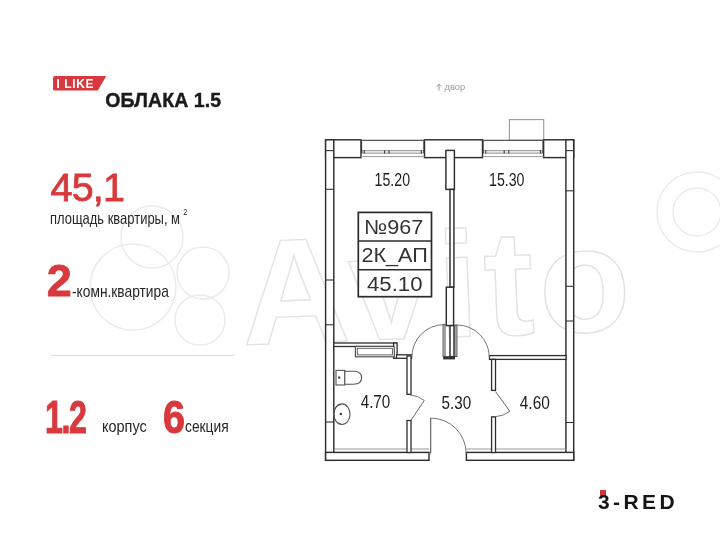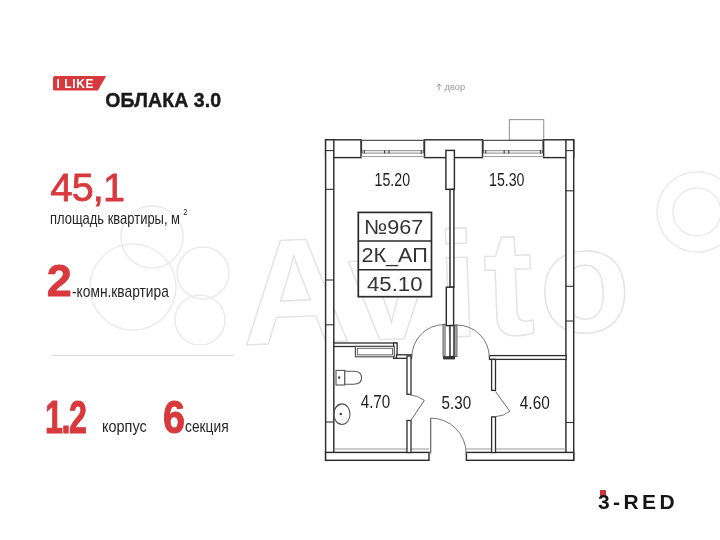--- a/index.html
+++ b/index.html
@@ -23,21 +23,21 @@
   <g font-family="Liberation Sans, sans-serif" font-weight="bold" fill="none" stroke="#e3e3e3" stroke-width="1.4">
     <text x="243" y="345" font-size="150" transform="rotate(-2.2 243 345)" letter-spacing="5">Avito</text>
   </g>
 </svg>
 
 <div class="abs" style="left:52.5px;top:75.5px;width:54px;height:15px;background:#d8393c;
      clip-path:polygon(0 0,100% 0,84% 100%,0 100%);border-radius:2px;">
   <div style="color:#fff;font-weight:bold;font-size:12px;letter-spacing:0.6px;padding:1.5px 0 0 4px;">I LIKE</div>
 </div>
 
-<div class="abs" style="left:105.3px;top:89.4px;font-size:19.5px;font-weight:bold;color:#1a1a1a;letter-spacing:0.1px;-webkit-text-stroke:0.4px #1a1a1a;">ОБЛАКА 3.0</div>
+<div class="abs" style="left:105.3px;top:89.4px;font-size:19.5px;font-weight:bold;color:#1a1a1a;letter-spacing:0.1px;-webkit-text-stroke:0.4px #1a1a1a;">ОБЛАКА 1.5</div>
 
 <div class="abs red" style="left:50.5px;top:165px;font-size:39.5px;font-weight:normal;letter-spacing:-0.8px;-webkit-text-stroke:0.8px #d8393c;">45,1</div>
 
 <div class="abs" style="left:49.5px;top:207.6px;font-size:16.5px;color:#262626;transform:scaleX(0.785);transform-origin:0 0;white-space:nowrap;">площадь квартиры, <span style="letter-spacing:3px">м</span><sup style="font-size:9.5px;position:relative;top:-1.5px;left:1px;">2</sup></div>
 
 <div class="abs red" style="left:46.8px;top:254.5px;font-size:45px;font-weight:bold;-webkit-text-stroke:0.8px #d8393c;">2</div>
 
 <div class="abs" style="left:71.5px;top:281.5px;font-size:17px;color:#262626;transform:scaleX(0.81);transform-origin:0 0;white-space:nowrap;">-комн.квартира</div>
 
 <div class="abs" style="left:51px;top:354.5px;width:183px;height:1px;background:#dcdcdc;"></div>

